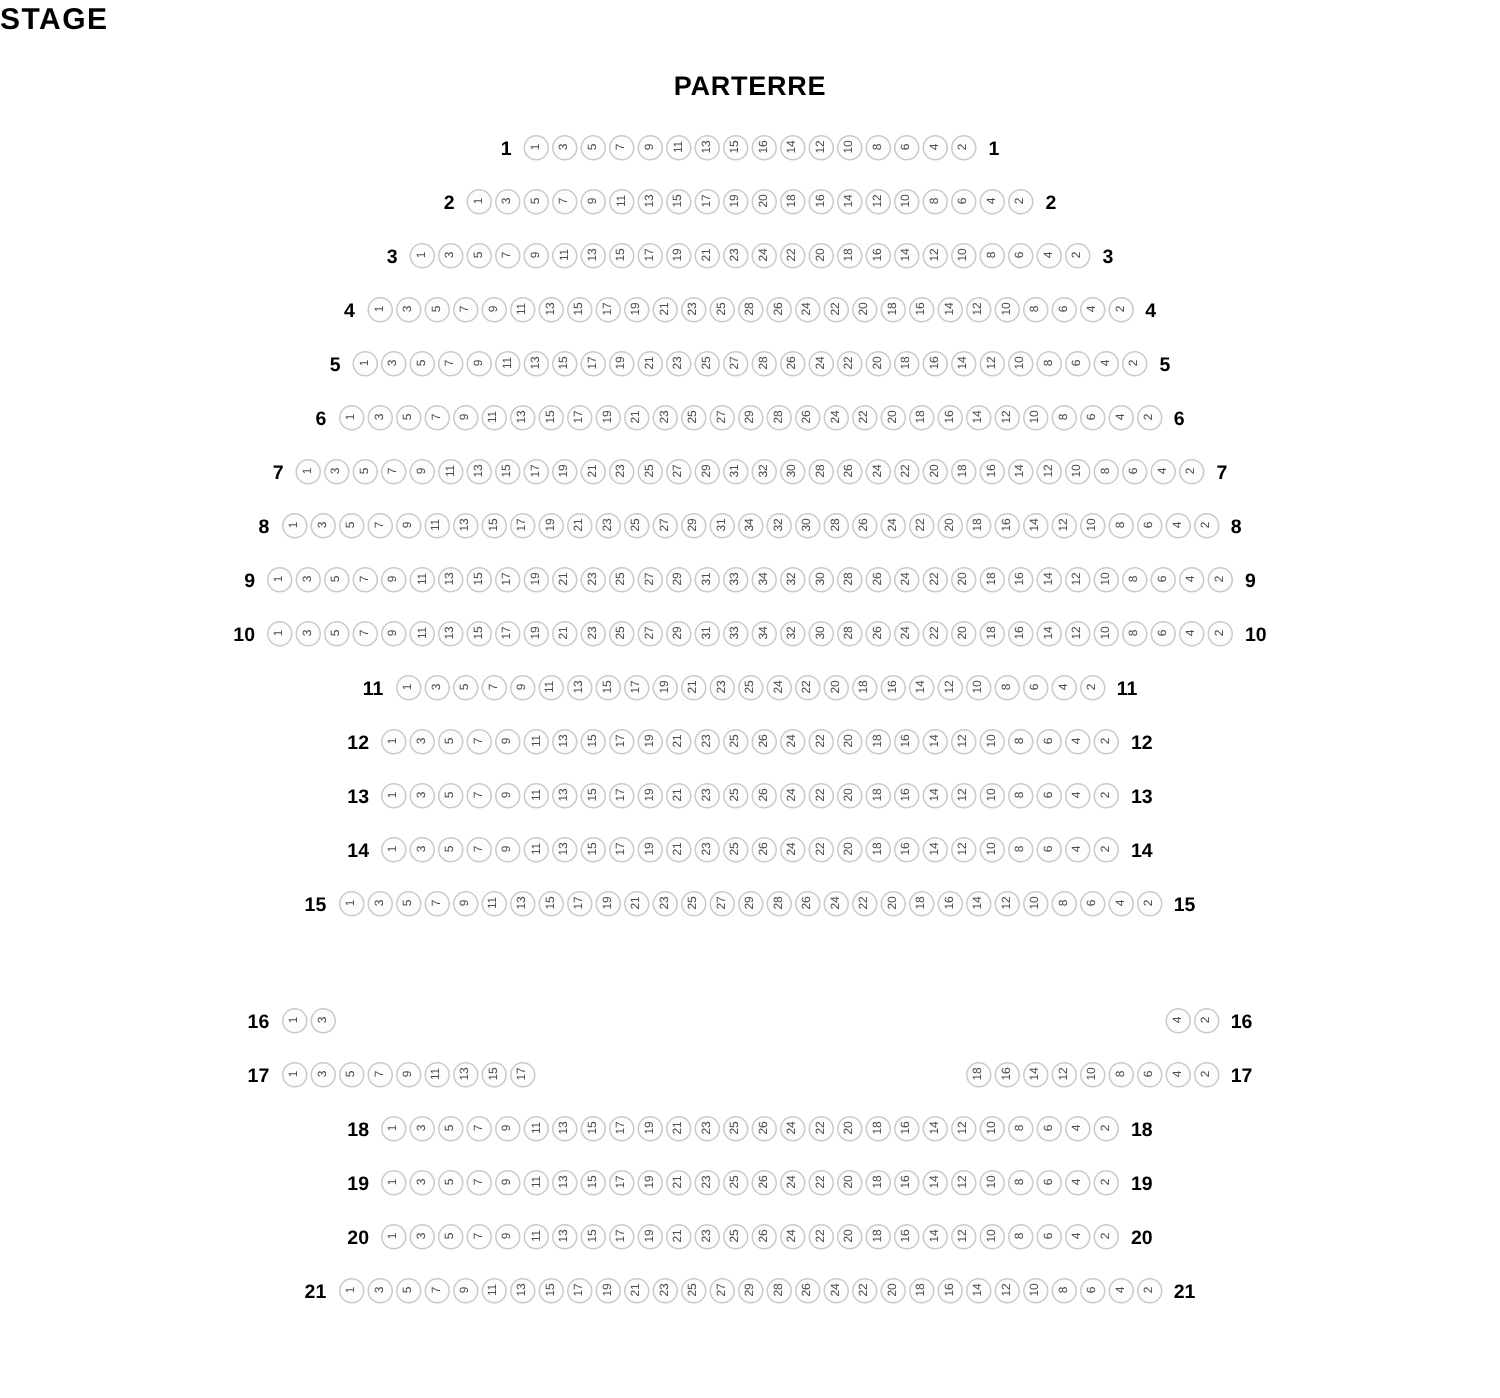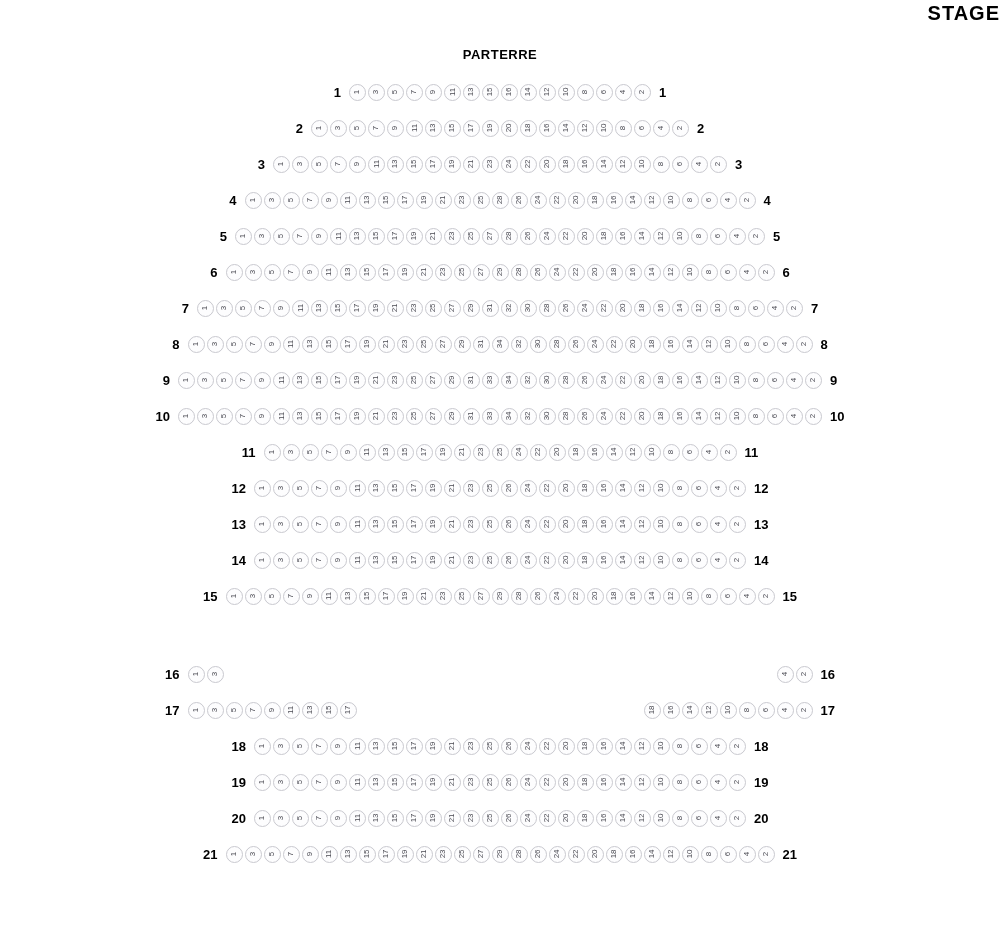--- a/index.html
+++ b/index.html
@@ -9,30 +9,30 @@
   }
   body {
     width: 1000px;
     height: 932px;
     font-family: "Liberation Sans", sans-serif;
     color: #000000;
     position: relative;
     overflow: hidden;
   }
   .stage-title {
-    text-align: right;
+    text-align: left;
     font-size: 20px;
     font-weight: bold;
     letter-spacing: 1px;
     margin-top: 2px;
     color: #000;
   }
   .section-title {
     text-align: center;
-    font-size: 13px;
+    font-size: 18px;
     font-weight: bold;
     letter-spacing: 0.5px;
     margin-top: 22px;
     color: #000;
   }
   .rows {
     margin-top: 12px;
   }
   .seat-row {
     display: flex;

